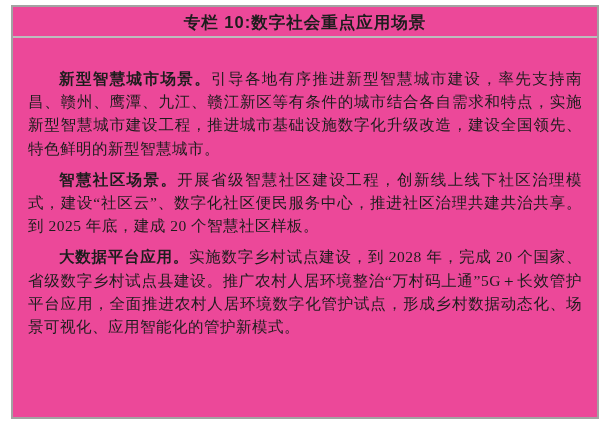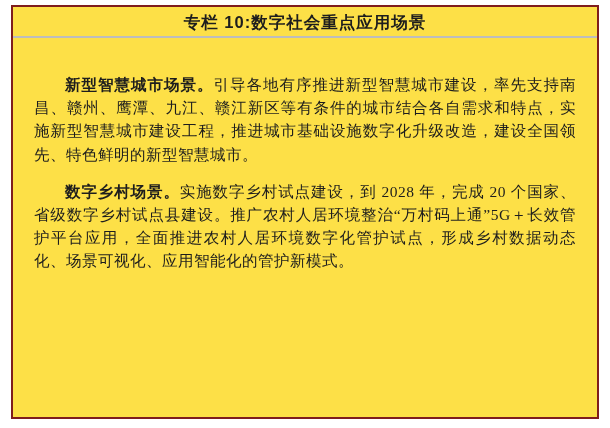--- a/index.html
+++ b/index.html
@@ -16,22 +16,22 @@
     height: 428px;
     background: #ffffff;
   }
   .column-box {
     position: absolute;
     left: 11px;
     top: 5px;
     width: 588px;
     height: 414px;
     box-sizing: border-box;
-    border: 2px solid #7f1d1d;
-    background: #fde047;
+    border: 2px solid #a3a3a3;
+    background: #ec4899;
   }
   .column-title {
     height: 31px;
     line-height: 30px;
     text-align: center;
     font-family: "Liberation Sans", "DejaVu Sans", sans-serif;
     font-weight: 700;
     font-size: 16.5px;
     letter-spacing: 1px;
     color: #1d1d1d;
@@ -43,32 +43,33 @@
   .column-body {
     padding: 21px 7px 0 7px;
     font-family: "Liberation Serif", "DejaVu Serif", serif;
     font-size: 15.5px;
     line-height: 23.2px;
     letter-spacing: 0.5px;
     color: #1d1d1d;
     text-align: justify;
   }
   .column-body p {
-    margin: 14px;
+    margin: 8px;
     text-indent: 2em;
   }
   .para-lead {
     font-weight: 700;
     font-family: "Liberation Sans", "DejaVu Sans", sans-serif;
   }
 </style>
 </head>
 <body>
 
 <div class="page">
   <div class="column-box">
     <div class="column-title">专栏 10:数字社会重点应用场景</div>
     <div class="column-body">
       <p><span class="para-lead">新型智慧城市场景。</span><span>引导各地有序推进新型智慧城市建设，率先支持南昌、赣州、鹰潭、九江、赣江新区等有条件的城市结合各自需求和特点，实施新型智慧城市建设工程，推进城市基础设施数字化升级改造，建设全国领先、特色鲜明的新型智慧城市。</span></p>
-      <p><span class="para-lead">数字乡村场景。</span><span>实施数字乡村试点建设，到 2028 年，完成 20 个国家、省级数字乡村试点县建设。推广农村人居环境整治“万村码上通”5G＋长效管护平台应用，全面推进农村人居环境数字化管护试点，形成乡村数据动态化、场景可视化、应用智能化的管护新模式。</span></p>
+      <p><span class="para-lead">智慧社区场景。</span><span>开展省级智慧社区建设工程，创新线上线下社区治理模式，建设“社区云”、数字化社区便民服务中心，推进社区治理共建共治共享。到 2025 年底，建成 20 个智慧社区样板。</span></p>
+      <p><span class="para-lead">大数据平台应用。</span><span>实施数字乡村试点建设，到 2028 年，完成 20 个国家、省级数字乡村试点县建设。推广农村人居环境整治“万村码上通”5G＋长效管护平台应用，全面推进农村人居环境数字化管护试点，形成乡村数据动态化、场景可视化、应用智能化的管护新模式。</span></p>
     </div>
   </div>
 </div>
 
 </body></html>

